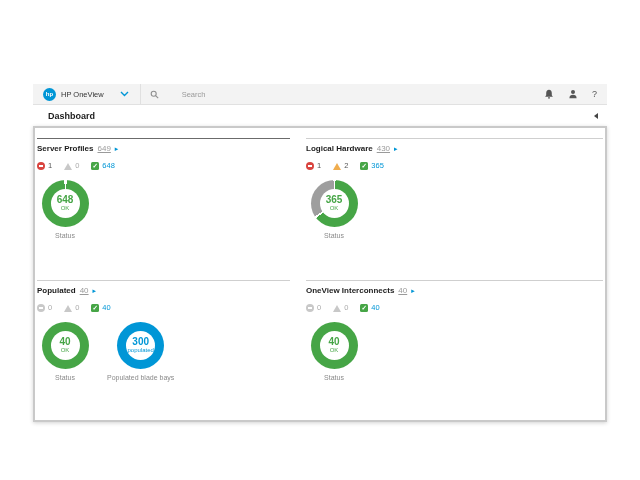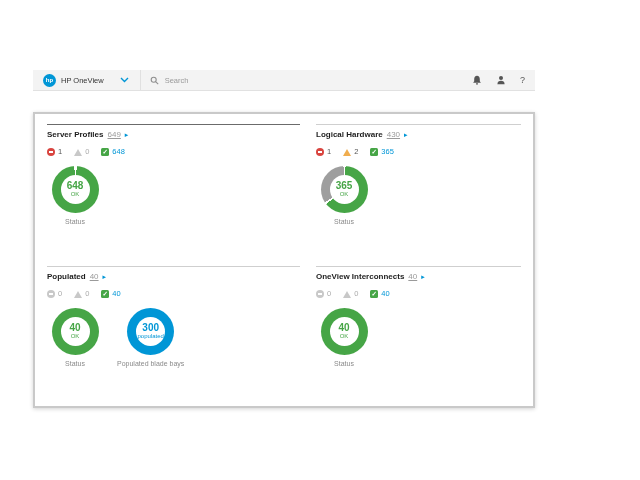--- a/index.html
+++ b/index.html
@@ -4,38 +4,38 @@
 <style>
   * { box-sizing: border-box; }
   html,body { margin:0; padding:0; }
   body {
     width:640px; height:480px; position:relative;
     background:#ffffff;
     font-family:"Liberation Sans", sans-serif;
     -webkit-font-smoothing:antialiased;
   }
   .app {
-    position:absolute; left:33px; top:70px; width:502px; height:338px;
+    position:absolute; left:33px; top:84px; width:574px; height:338px;
     background:#fff;
   }
 
   
   .topbar {
     height:21px; background:#f3f3f3; border-bottom:1px solid #e1e1e1;
     display:flex; align-items:center; padding:0 10px;
   }
   .logo {
     width:13px; height:13px; border-radius:50%; background:#0096d6;
     color:#fff; font-size:6px; font-weight:bold;
     display:flex; align-items:center; justify-content:center; flex:0 0 auto;
   }
   .brand { font-size:7.5px; color:#333; margin-left:5px; }
   .chevron { margin-left:16px; display:flex; align-items:center; }
   .tb-divider { width:1px; align-self:stretch; background:#e0e0e0; margin:0 9px 0 11px; }
-  .search-wrap { display:flex; align-items:center; gap:4px; flex:1; }
+  .search-wrap { display:flex; align-items:center; gap:21px; flex:1; }
   .search-input {
     border:none; outline:none; background:transparent;
     font-family:"Liberation Sans", sans-serif; font-size:7.5px; color:#666; width:200px;
   }
   .search-input::placeholder { color:#9a9a9a; }
   .tb-right { display:flex; align-items:center; gap:14px; margin-left:auto; }
   .tb-icon { display:flex; align-items:center; justify-content:center; cursor:pointer; }
   .help-glyph { font-size:9px; color:#555; }
 
   
@@ -46,21 +46,21 @@
     width:0; height:0;
     border-top:3px solid transparent; border-bottom:3px solid transparent;
     border-right:4px solid #444;
   }
 
   
   .frame {
     position:absolute; left:0; right:0; top:42px; bottom:0;
     border:2px solid #c9c9c9; background:#fff;
     box-shadow:0 1px 4px rgba(0,0,0,0.18);
-    padding:10px 12px;
+    padding:10px 2px;
   }
   .grid {
     display:grid; grid-template-columns:253px 1fr; grid-template-rows:1fr 1fr;
     column-gap:16px; row-gap:12px; height:100%;
   }
 
   
   .panel { border-top:1px solid #cfcfcf; padding-top:5px; }
   .panel.accent { border-top-color:#6b6b6b; }
   .panel-head { display:flex; align-items:baseline; gap:4px; cursor:pointer; }
@@ -138,20 +138,26 @@
       <span class="tb-icon">
         <svg width="10" height="10" viewBox="0 0 10 10">
           <circle cx="5" cy="2.9" r="2" fill="#555"></circle>
           <path d="M1.4 9.2 C1.4 6.6 3 5.7 5 5.7 C7 5.7 8.6 6.6 8.6 9.2 Z" fill="#555"></path>
         </svg>
       </span>
       <span class="tb-icon help-glyph">?</span>
     </div>
   </div>
 
+  <div class="pagebar">
+    <span class="page-title">Dashboard</span>
+    <span class="collapse-btn">
+      <span class="tri-left"></span>
+    </span>
+  </div>
 
   <div class="frame">
     <div class="grid">
 
       <div class="panel accent">
         <div class="panel-head">
           <span class="panel-title">Server Profiles</span>
           <span class="panel-count">649</span>
           <span class="panel-arrow">▸</span>
         </div>

